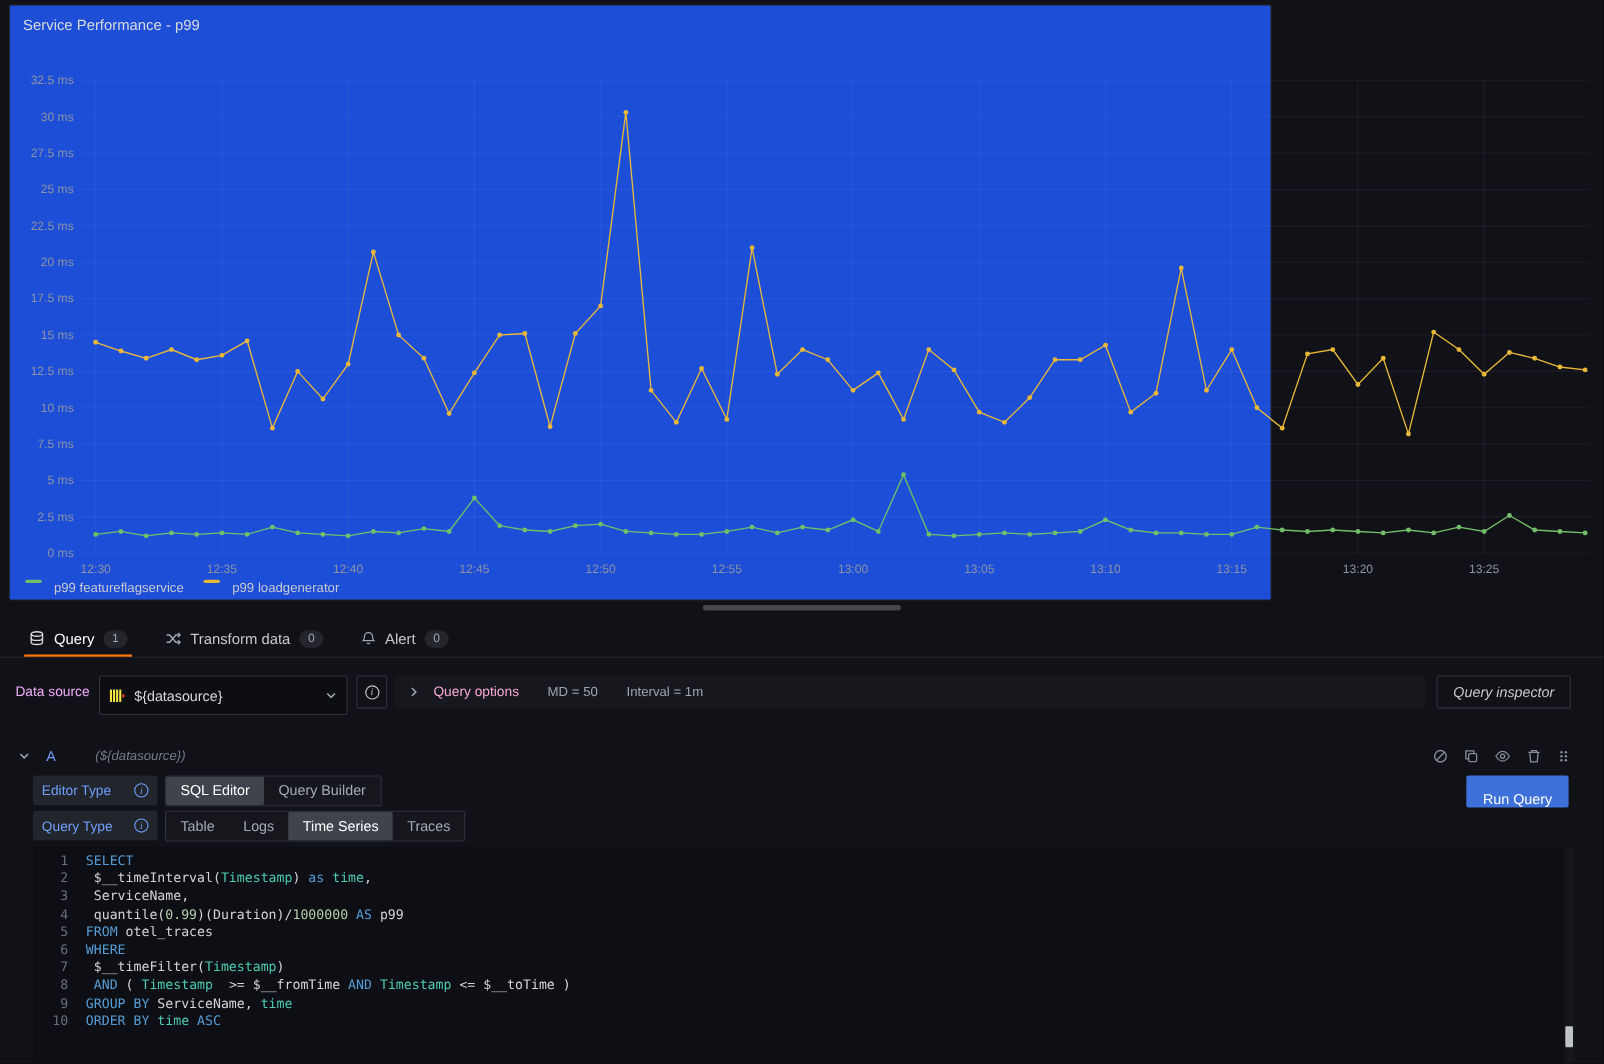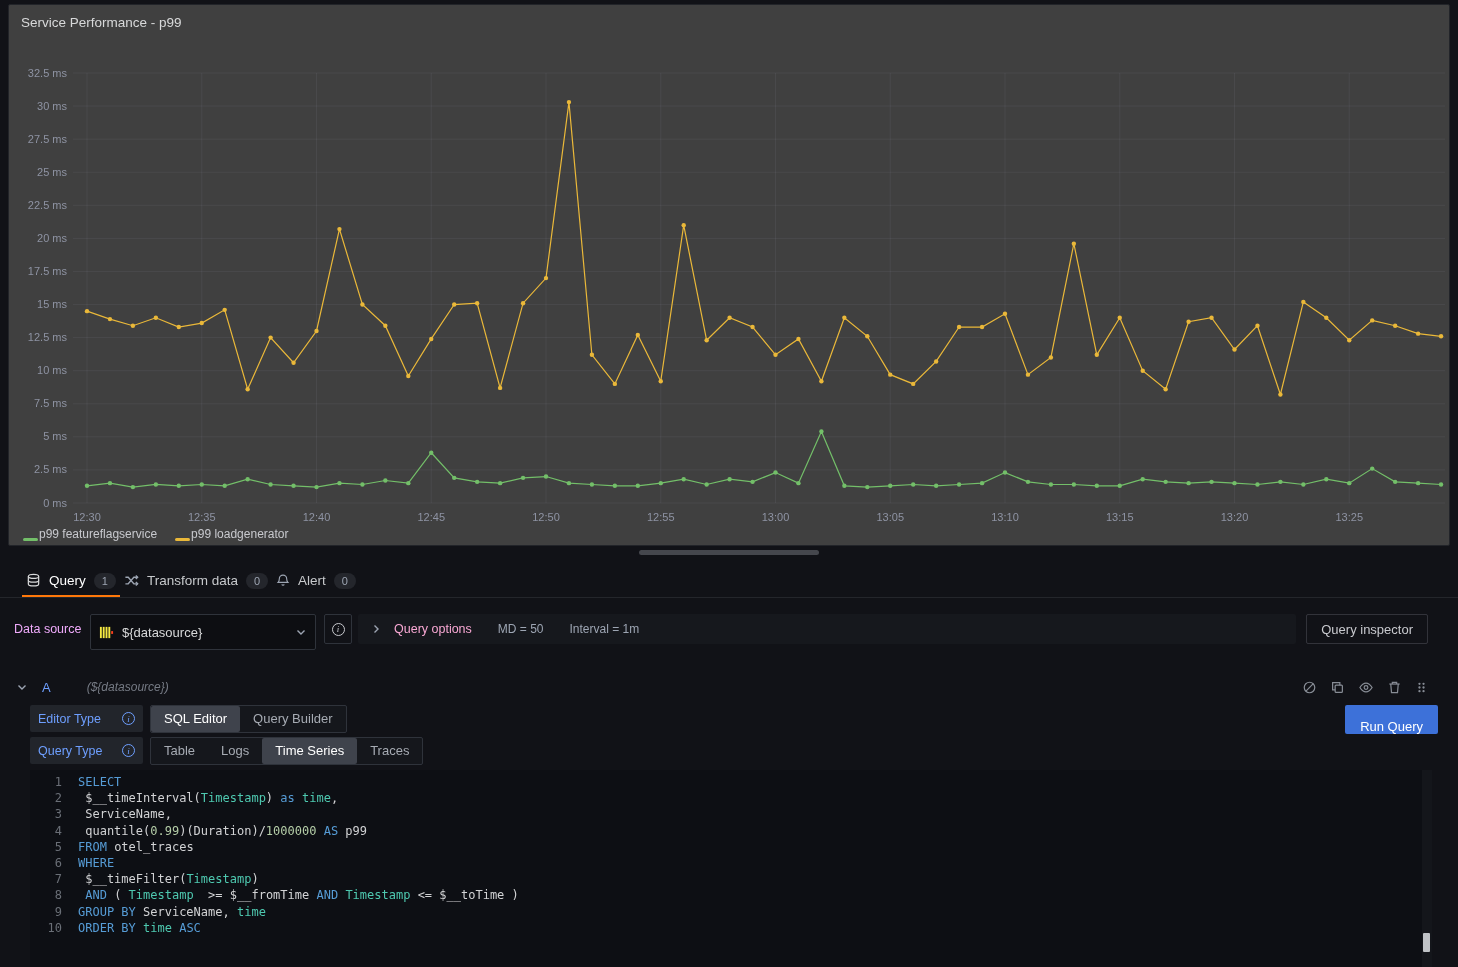--- a/index.html
+++ b/index.html
@@ -1,39 +1,39 @@
 <!DOCTYPE html>
 <html><head>
 <meta charset="utf-8">
 <style>
   * { margin:0; padding:0; box-sizing:border-box; }
   html,body { background:#0b0c0e; }
   body { font-family:"Liberation Sans", sans-serif; color:#d8d9da; }
   .screen { position:relative; width:1458px; height:967px; background:#111217; overflow:hidden; }
 
   
-  .panel { position:absolute; left:8px; top:4px; width:1442px; height:542px;
-           background:#404040; border:1px solid #222429; border-radius:2px; }
+  .panel { position:absolute; left:8px; top:4px; width:1148px; height:542px;
+           background:#1d4ed8; border:1px solid #222429; border-radius:2px; }
   .panel-title { position:absolute; left:12px; top:10px; font-size:13.5px; font-weight:500; color:#d8d9da; }
   #chart-svg { position:absolute; left:0; top:30px; width:1440px; height:494px; }
   #chart-svg text { font-family:"Liberation Sans", sans-serif; font-size:11px; }
   .legend { position:absolute; left:14px; top:522px; display:flex; gap:18px; align-items:center;
             font-size:12px; color:#c8c9ce; }
-  .legend-item { display:flex; align-items:flex-end; gap:1px; cursor:pointer; }
+  .legend-item { display:flex; align-items:flex-start; gap:11px; cursor:pointer; }
   .legend-item .dash { width:15px; height:3px; border-radius:2px; background:#888; display:inline-block; }
 
   
   .hscroll { position:absolute; left:8px; top:550px; width:1442px; height:7px; }
   .hscroll .thumb { position:absolute; left:50%; transform:translateX(-50%); width:180px; height:5px;
                     border-radius:4px; background:#45474d; }
 
   
   .tabbar { position:absolute; left:0; top:564px; width:100%; height:34px;
             border-bottom:1px solid #24262b; display:flex; align-items:stretch;
-            padding-left:22px; }
+            padding-left:22px; gap:26px; }
   .tab { position:relative; display:flex; align-items:center; gap:8px; font-size:13.5px;
          color:#c7c9cc; cursor:pointer; padding:0 4px; }
   .tab .ticon { display:flex; color:#9da5b3; }
   .tab.active { color:#ffffff; }
   .tab.active .ticon { color:#d8d9da; }
   .tab.active::after { content:''; position:absolute; left:0; right:0; bottom:0; height:2px; background:#ff780a; }
   .badge { background:#24262c; color:#9da5b3; font-size:11px; line-height:16px;
            padding:0 8px; border-radius:9px; }
 
   
@@ -48,21 +48,21 @@
              border:1px solid #2f333b; border-radius:2px; display:flex; align-items:center;
              justify-content:center; color:#c8c9ce; cursor:pointer; background:transparent; }
   .options-bar { position:absolute; left:358px; top:2px; right:162px; height:30px;
                  background:#16181d; border-radius:2px; display:flex; align-items:center;
                  gap:6px; padding:0 12px; }
   .options-bar .chev { color:#9da5b3; display:flex; cursor:pointer; }
   .qo-link { color:#f9a8d4; font-size:12.5px; margin-left:6px; cursor:pointer; }
   .qo-stat { color:#9da5b3; font-size:12px; margin-left:20px; }
   .inspector-btn { position:absolute; right:30px; top:2px; height:30px; padding:0 14px;
                    background:transparent; border:1px solid rgba(204,204,220,0.18); border-radius:2px;
-                   color:#c8c9ce; font-size:13px; display:flex; align-items:center; cursor:pointer; }
+                   color:#c8c9ce; font-size:13px; display:flex; align-items:center; cursor:pointer;font-style:italic; }
 
   
   .query-header { position:absolute; left:0; top:672px; width:100%; height:30px;
                   display:flex; align-items:center; }
   .query-header .collapse { margin-left:16px; color:#9da5b3; display:flex; cursor:pointer; }
   .refid { margin-left:14px; color:#6e9fff; font-size:13px; font-weight:500; }
   .ds-hint { margin-left:36px; color:#767b85; font-size:12px; font-style:italic; }
   .row-actions { margin-left:auto; margin-right:30px; display:flex; gap:13px; color:#878c95; }
   .row-actions .abtn { display:flex; cursor:pointer; }
 
@@ -72,21 +72,21 @@
   .inline-label { position:absolute; left:30px; top:1px; width:113px; height:27px; background:#22252b;
                   border-radius:2px; display:flex; align-items:center; justify-content:space-between;
                   padding:0 8px; color:#6e9fff; font-size:12.5px; }
   .info-i { width:13px; height:13px; border:1px solid currentColor; border-radius:50%;
             font-size:9px; display:inline-flex; align-items:center; justify-content:center;
             font-style:italic; font-family:"Liberation Serif", serif; cursor:pointer; }
   .seg { position:absolute; left:150px; top:1px; height:28px; display:inline-flex;
          border:1px solid #2f333b; border-radius:2px; background:#15171c; overflow:hidden; }
   .seg .opt { padding:0 13px; line-height:26px; font-size:13px; color:#a6abb3; cursor:pointer; white-space:nowrap; }
   .seg .opt.seg-active { background:#3f434c; color:#ffffff; border-radius:2px; }
-  .run-btn { position:absolute; right:20px; top:1px; height:29px; padding:14px 15px;
+  .run-btn { position:absolute; right:32px; top:1px; height:29px; padding:14px 15px;
              background:#3d71d9; border:none; border-radius:2px; color:#fff; font-size:13px;
              font-weight:500; cursor:pointer; font-family:"Liberation Sans", sans-serif; }
 
   
   .code-editor { position:absolute; left:30px; top:770px; right:26px; bottom:0;
                  background:#0d0f14; padding-top:4px; overflow:hidden;
                  font-family:"DejaVu Sans Mono", monospace; font-size:12px; }
   .code-line { display:flex; height:16.2px; line-height:16.2px; white-space:pre; }
   .line-num { width:48px; padding-right:16px; text-align:right; color:#6a6f77; flex:none; }
   .tok-kw { color:#569cd6;text-align:right; } .tok-type { color:#4ec9b0; } .tok-num { color:#b5cea8; } .tok-plain { color:#d2d3d5; }

